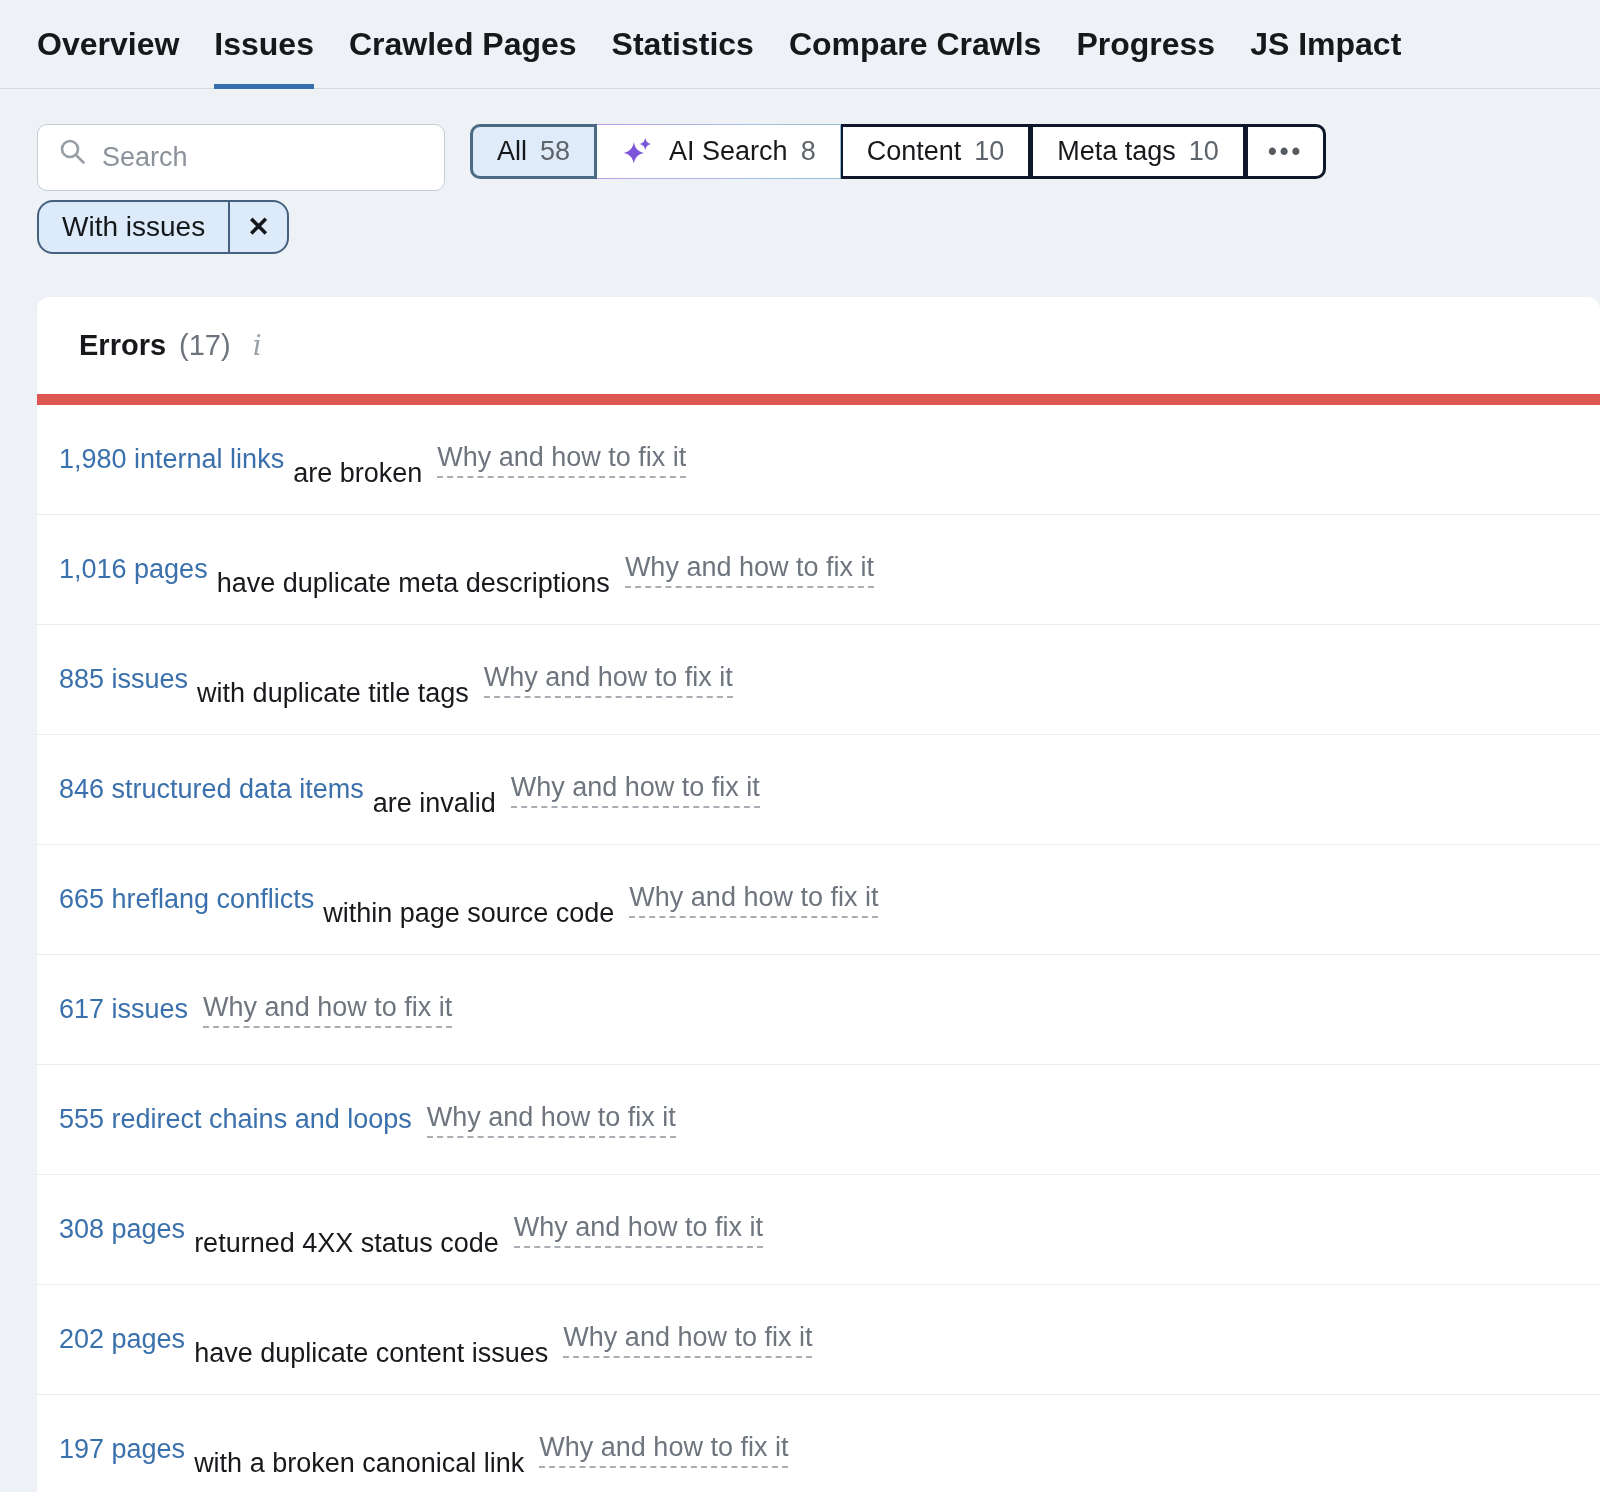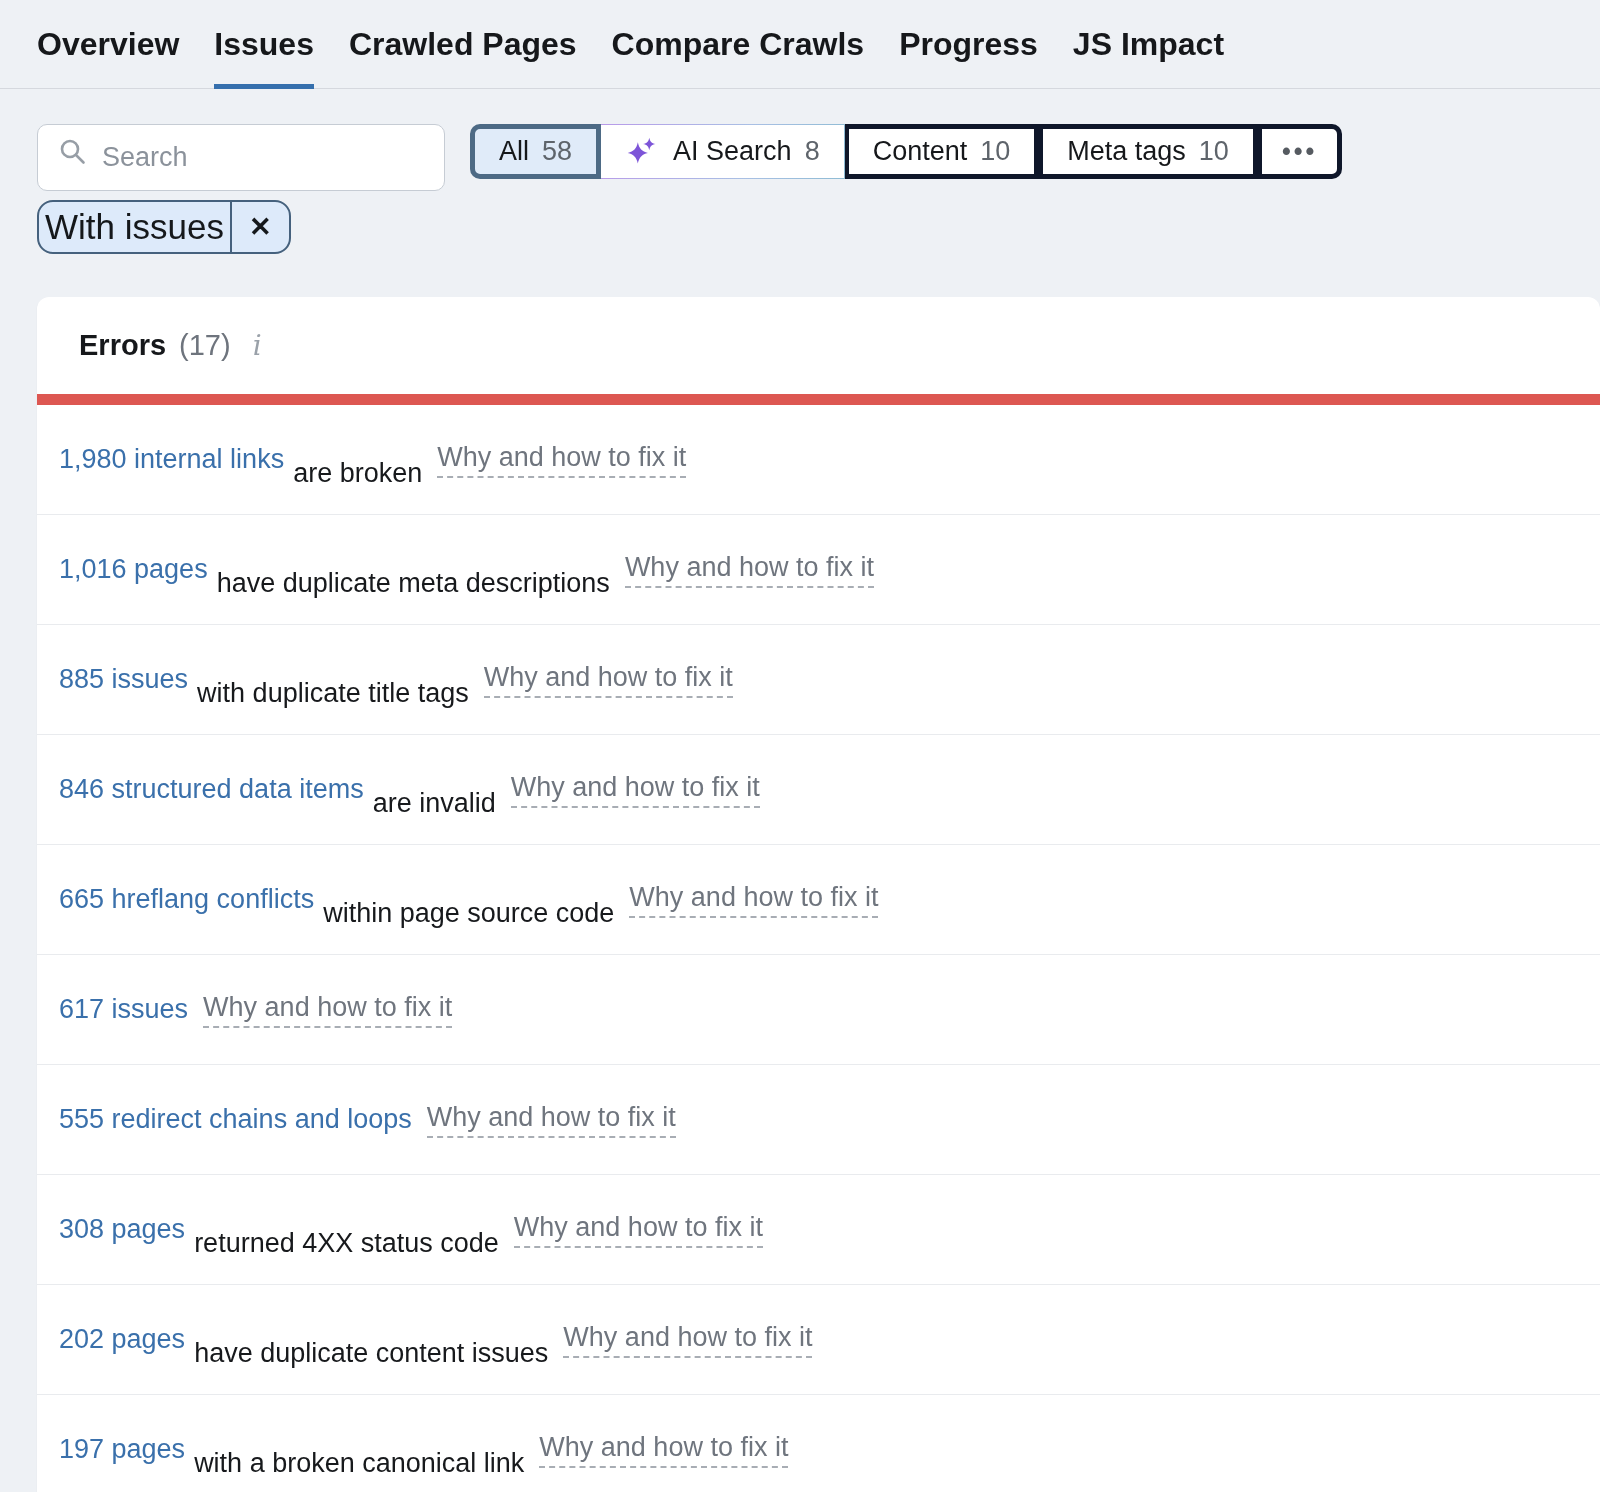--- a/index.html
+++ b/index.html
@@ -42,21 +42,21 @@
     padding:0 16px 0 64px;
   }
   .search input::placeholder { color:#8b929b; }
   .search .mag { position:absolute; left:21px; top:13px; pointer-events:none; }
 
   .segments { display:flex; position:relative; }
   .segment {
     display:flex; align-items:center;
     height:55px; padding:0 24px;
     background:#fff;
-    border:5px solid #0f172a;
+    border:3px solid #0f172a;
     margin-left:-1px;
     font-family:"Liberation Sans", sans-serif;
     font-size:27px; color:#16181b;
     cursor:pointer; white-space:nowrap;
   }
   .segments > button:first-of-type { border-radius:10px 0 0 10px; margin-left:0; }
   .segment.selected {
     background:#e0ebf9;
     border-color:#4d6a85;
     position:relative; z-index:3;
@@ -76,21 +76,21 @@
   
   .chip-row { margin:21px 0 0 37px; }
   .chip {
     display:inline-flex; align-items:stretch;
     height:54px;
     background:#ddeafa;
     border:2px solid #45617d;
     border-radius:16px;
     overflow:hidden;
   }
-  .chip-label { display:flex; align-items:center; padding:0 6px; font-size:35px; color:#15181b; }
+  .chip-label { display:flex; align-items:center; padding:0 23px; font-size:28px; color:#15181b; }
   .chip-close {
     display:flex; align-items:center;
     padding:0 17px;
     background:transparent;
     border:none; border-left:2px solid #45617d;
     font-size:27px; font-weight:700; color:#15181b;
     cursor:pointer;
   }
 
   
@@ -134,20 +134,21 @@
 <body>
 
 <nav class="topnav">
 
     <a class="tab">Overview</a>
 
     <a class="tab active">Issues</a>
 
     <a class="tab">Crawled Pages</a>
 
+    <a class="tab">Statistics</a>
 
     <a class="tab">Compare Crawls</a>
 
     <a class="tab">Progress</a>
 
     <a class="tab">JS Impact</a>
 
 </nav>
 
 <main>

